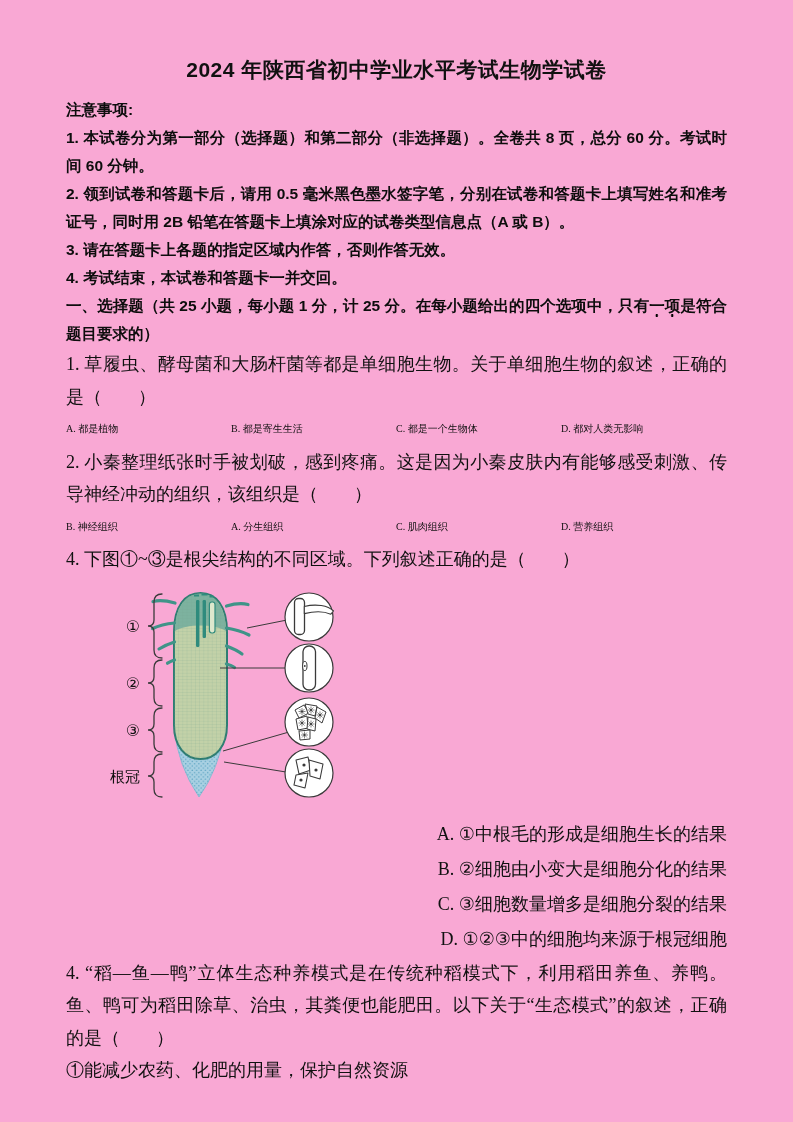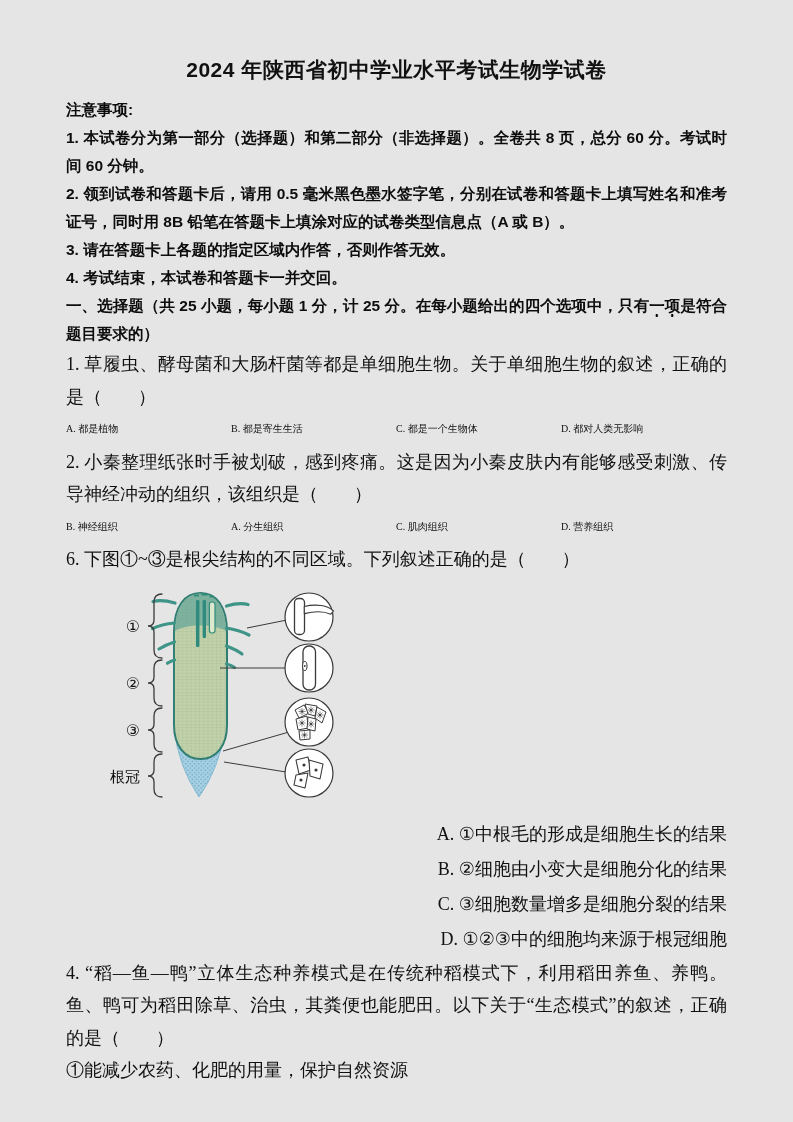--- a/index.html
+++ b/index.html
@@ -1,17 +1,17 @@
 <!DOCTYPE html>
 <html><head>
 <meta charset="utf-8">
 <style>
   html,body{margin:0;padding:0;background:#ffffff;}
   body{width:793px;height:1122px;color:#111;font-family:"Liberation Serif","DejaVu Serif",serif;}
-  .page{box-sizing:border-box;width:793px;height:1122px;padding:54px 66px 0 66px;overflow:hidden;background:#e5e5e5;}
+  .page{box-sizing:border-box;width:793px;height:1122px;padding:54px 66px 0 66px;overflow:hidden;background:#f9a8d4;}
   .hei{font-family:"Liberation Sans","DejaVu Sans",sans-serif;font-weight:700;}
   p{margin:0;}
   .title{font-size:21px;line-height:32px;text-align:center;margin:0 0 10px 0;letter-spacing:.5px;}
   .nline{font-size:15.5px;line-height:28px;text-align:justify;color:#0d0d0d;}
   .qline{font-size:18px;line-height:32.5px;text-align:justify;}
   .optrow{display:flex;font-size:10px;line-height:32.5px;}
   .optrow .opt{width:165px;}
   .optrow .opt:last-child{width:auto;text-align:center;}
   .q3opts .qline{line-height:35px;text-align:right;}
   .figure{margin:4px 0 2px 24px;width:260px;height:235px;}
@@ -22,21 +22,21 @@
 </head>
 <body>
 
 <div class="page">
 
   <h1 class="title hei">2024 年陕西省初中学业水平考试生物学试卷</h1>
 
   <div>
     <p class="nline hei">注意事项:</p>
     <p class="nline hei">1. 本试卷分为第一部分（选择题）和第二部分（非选择题）。全卷共 8 页，总分 60 分。考试时间 60 分钟。</p>
-    <p class="nline hei">2. 领到试卷和答题卡后，请用 0.5 毫米黑色墨水签字笔，分别在试卷和答题卡上填写姓名和准考证号，同时用 8B 铅笔在答题卡上填涂对应的试卷类型信息点（A 或 B）。</p>
+    <p class="nline hei">2. 领到试卷和答题卡后，请用 0.5 毫米黑色墨水签字笔，分别在试卷和答题卡上填写姓名和准考证号，同时用 2B 铅笔在答题卡上填涂对应的试卷类型信息点（A 或 B）。</p>
     <p class="nline hei">3. 请在答题卡上各题的指定区域内作答，否则作答无效。</p>
     <p class="nline hei">4. 考试结束，本试卷和答题卡一并交回。</p>
   </div>
 
   <p class="nline hei"><span>一、选择题（共 25 小题，每小题 1 分，计 25 分。在每小题给出的四个选项中，只有</span><span class="emph">一项</span><span>是符合题目要求的）</span></p>
 
   <div>
     <p class="qline">1. 草履虫、酵母菌和大肠杆菌等都是单细胞生物。关于单细胞生物的叙述，正确的是（　　）</p>
     <div class="optrow">
       <span class="opt">A. 都是植物</span>
@@ -49,21 +49,21 @@
   <div>
     <p class="qline">2. 小秦整理纸张时手被划破，感到疼痛。这是因为小秦皮肤内有能够感受刺激、传导神经冲动的组织，该组织是（　　）</p>
     <div class="optrow">
       <span class="opt">B. 神经组织</span>
       <span class="opt">A. 分生组织</span>
       <span class="opt">C. 肌肉组织</span>
       <span class="opt">D. 营养组织</span>
     </div>
   </div>
 
-  <p class="qline">6. 下图①~③是根尖结构的不同区域。下列叙述正确的是（　　）</p>
+  <p class="qline">4. 下图①~③是根尖结构的不同区域。下列叙述正确的是（　　）</p>
 
   <div class="figure">
     <svg width="260" height="235" viewBox="0 0 260 235" xmlns="http://www.w3.org/2000/svg">
       <defs>
         <pattern id="mesh" width="4.2" height="3.2" patternUnits="userSpaceOnUse">
           <path d="M0 0 H4.2 M0 0 V3.2" stroke="#6fa18c" stroke-width="0.45" fill="none" opacity="0.55"></path>
         </pattern>
         <pattern id="capdots" width="4.4" height="4.4" patternUnits="userSpaceOnUse">
           <circle cx="1.1" cy="1.1" r="0.75" fill="#4f9cbd" opacity="0.8"></circle>
           <circle cx="3.3" cy="3.3" r="0.75" fill="#4f9cbd" opacity="0.8"></circle>

